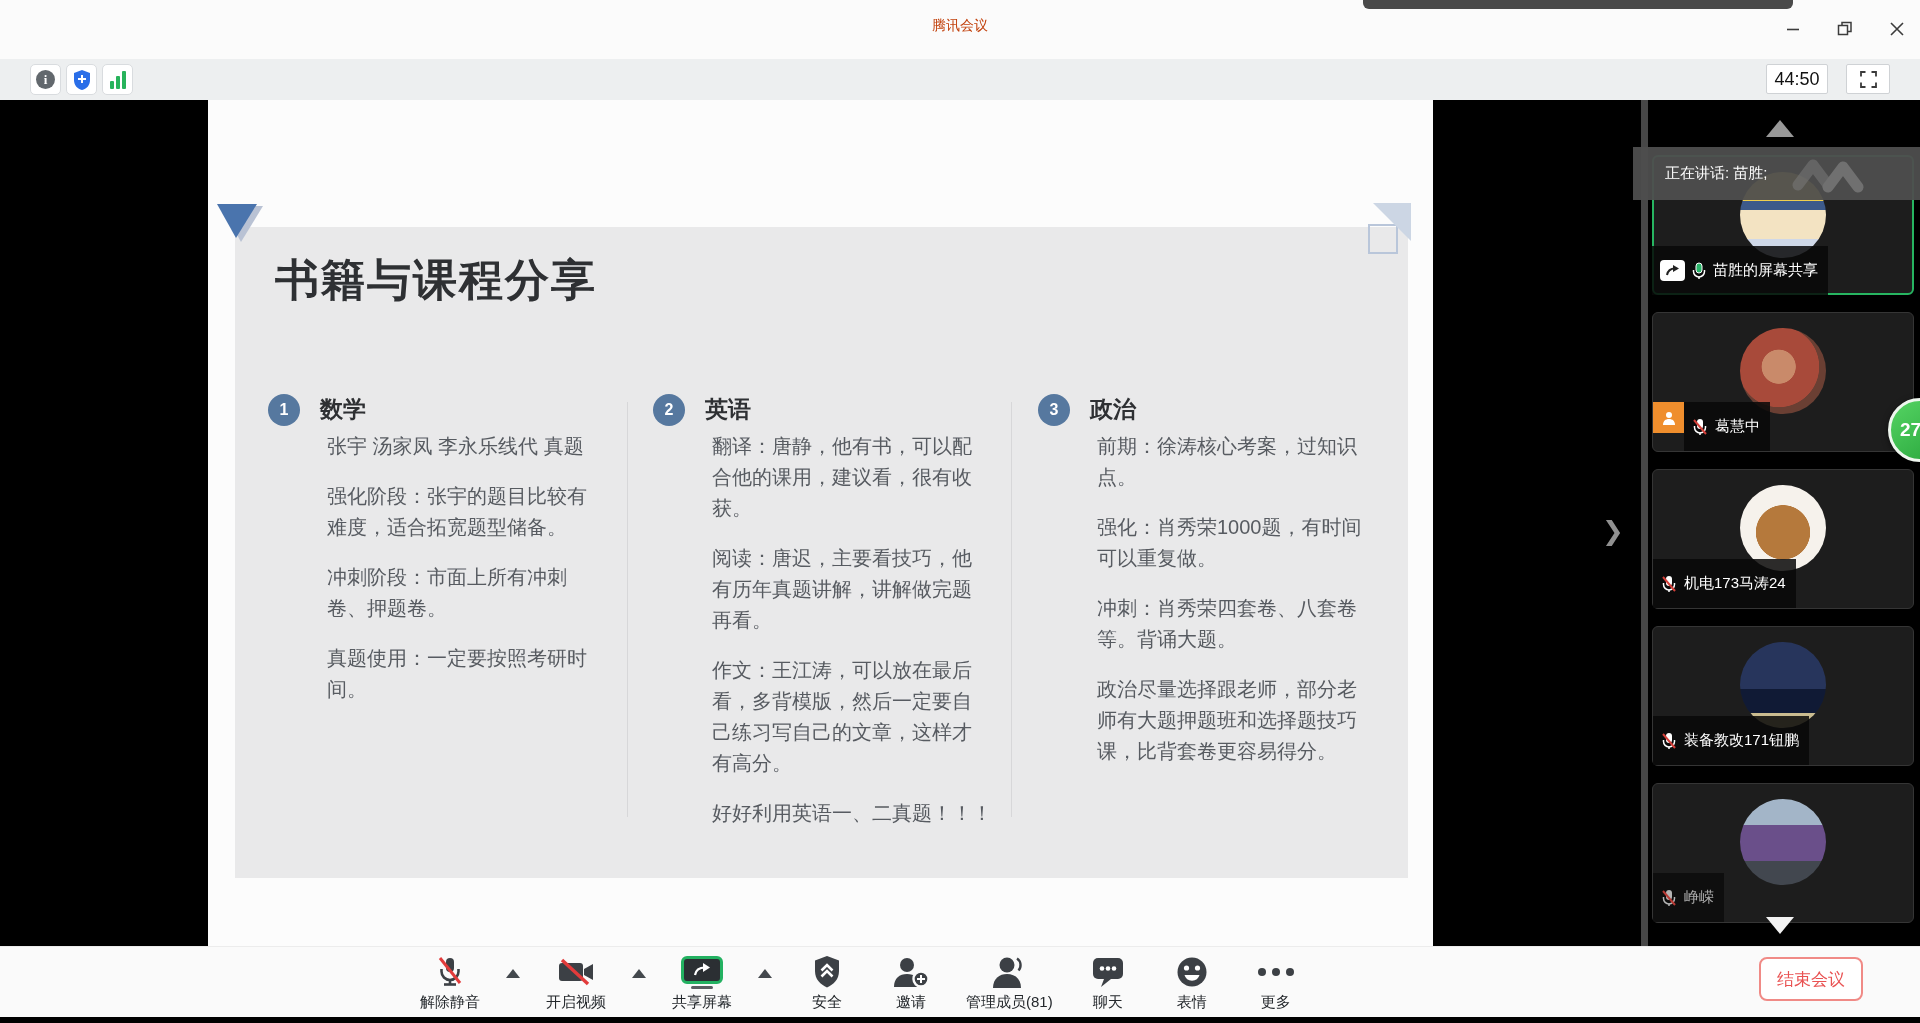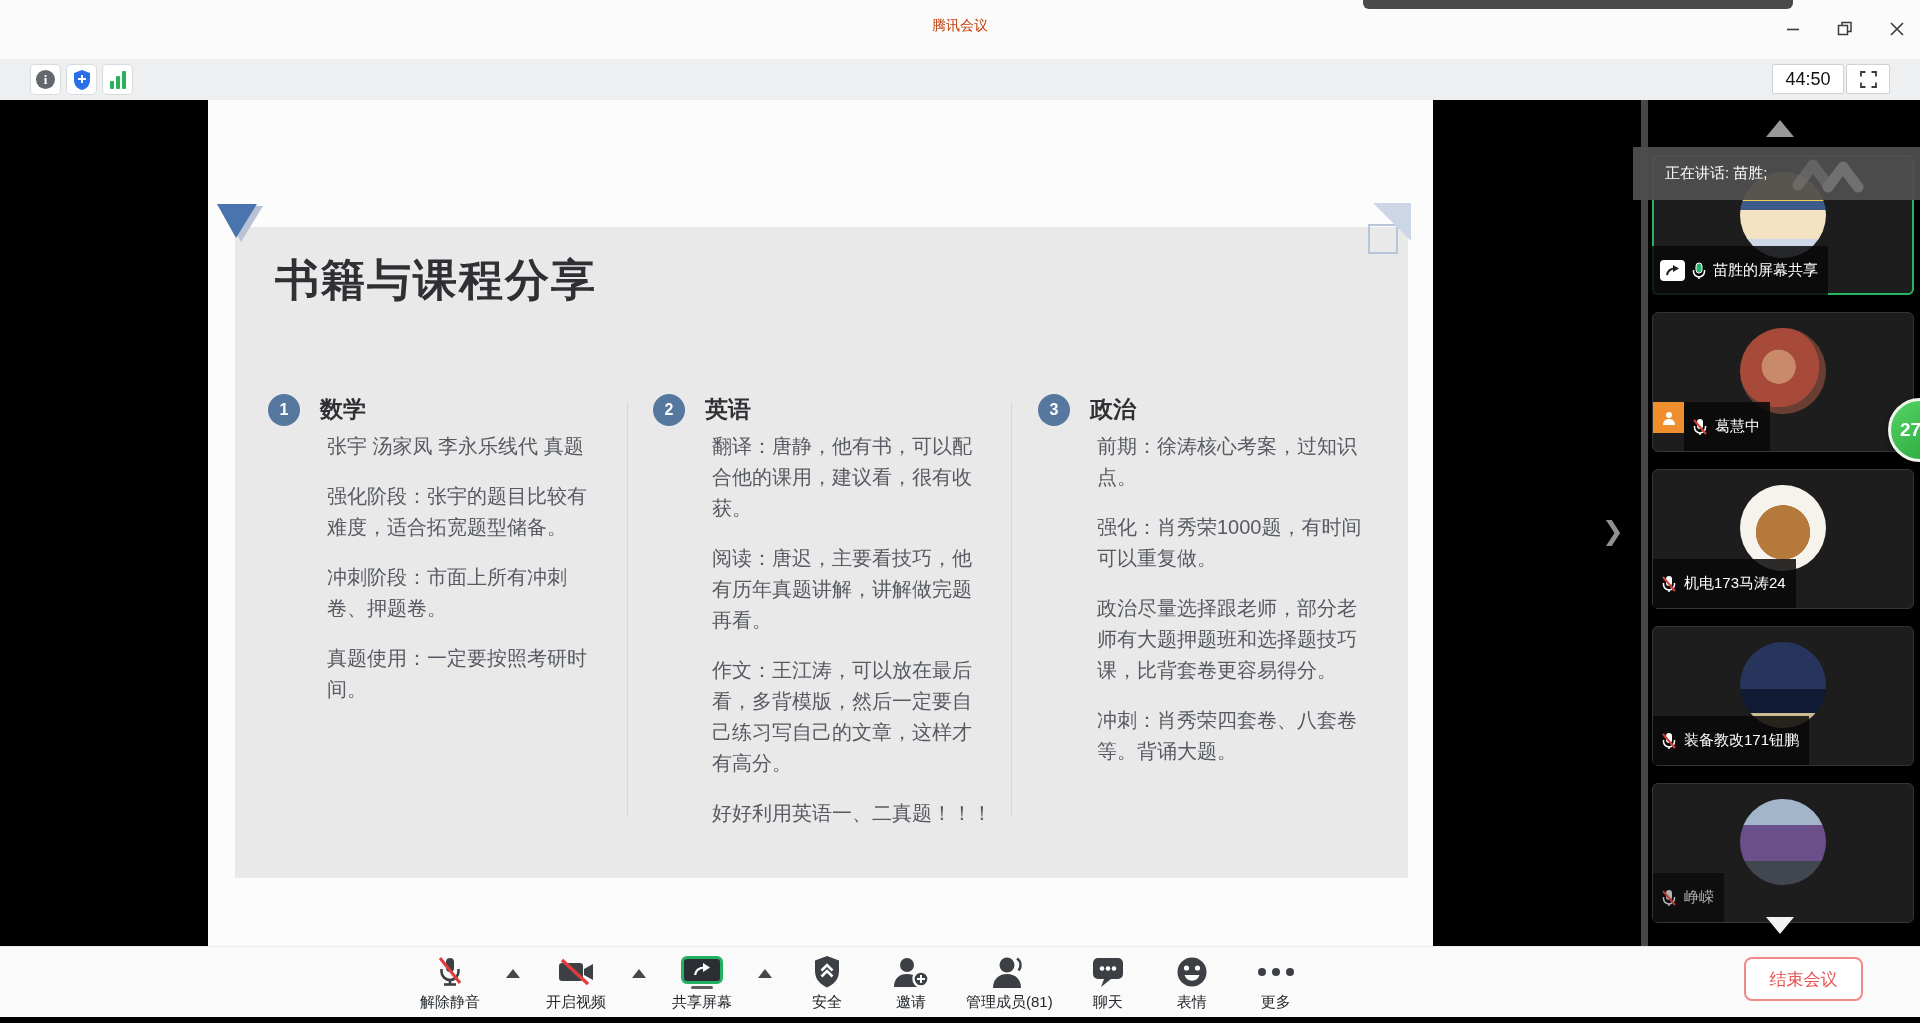--- a/index.html
+++ b/index.html
@@ -13,21 +13,21 @@
   .top-drawer{position:absolute;left:1363px;top:0;width:430px;height:9px;background:#4a4a4a;
     border-radius:0 0 6px 6px;}
   
   .subbar{position:relative;width:1920px;height:41px;background:#edeff0;}
   .mini-btn{position:absolute;top:5px;width:31px;height:31px;background:#fff;border:1px solid #d9dcdf;
     border-radius:5px;box-sizing:border-box;display:flex;align-items:center;justify-content:center;cursor:pointer;}
   .info-dot{width:19px;height:19px;border-radius:50%;background:#62686d;color:#fff;font-size:13px;
     font-weight:bold;display:flex;align-items:center;justify-content:center;font-family:"Liberation Serif",serif;}
   .sig{display:flex;align-items:flex-end;gap:2px;}
   .sig i{display:block;width:4px;background:#27b35b;border-radius:1px;}
-  .timer-box{position:absolute;right:76px;top:5px;width:72px;height:30px;background:#fff;
+  .timer-box{position:absolute;right:92px;top:5px;width:62px;height:30px;background:#fff;
     border:1px solid #cfd2d5;box-sizing:border-box;border-radius:2px;display:flex;align-items:center;
     justify-content:center;font-size:18px;color:#111;}
   .fs-btn{position:absolute;right:30px;top:5px;width:44px;height:30px;background:#fff;
     border:1px solid #cfd2d5;box-sizing:border-box;border-radius:2px;display:flex;align-items:center;
     justify-content:center;cursor:pointer;}
   
   .content{position:relative;width:1920px;height:846px;background:#000;overflow:hidden;}
   .share-area{position:absolute;left:208px;top:0;width:1225px;height:846px;background:#fcfcfc;}
   .slide{position:absolute;left:27px;top:127px;width:1173px;height:651px;background:#e9e9ea;}
   .slide-title{position:absolute;left:40px;top:24px;font-size:44px;font-weight:bold;color:#2e3033;letter-spacing:2px;}
@@ -80,21 +80,21 @@
   .tool-btn{display:flex;flex-direction:column;align-items:center;min-width:58px;cursor:pointer;}
   .tool-btn .icon-area{height:40px;display:flex;align-items:center;justify-content:center;flex-direction:column;}
   .tool-btn .lbl{font-size:15px;color:#24282c;margin-top:1px;white-space:nowrap;}
   .caret{margin-top:17px;width:0;height:0;border-left:7px solid transparent;border-right:7px solid transparent;
     border-bottom:9px solid #43484d;cursor:pointer;}
   .share-icon-box{width:42px;height:28px;border:3px solid #23b161;background:#2b2f33;border-radius:6px;
     box-sizing:border-box;display:flex;align-items:center;justify-content:center;}
   .share-stand{width:22px;height:3px;background:#5a5e62;border-radius:2px;margin-top:2px;}
   .dots3{display:flex;gap:6px;align-items:center;}
   .dots3 i{width:8px;height:8px;border-radius:50%;background:#3c4045;display:block;}
-  .end-btn{position:absolute;right:57px;top:10px;width:119px;height:44px;background:#fff;
+  .end-btn{position:absolute;right:57px;top:10px;width:104px;height:44px;background:#fff;
     border:2px solid #f08a86;border-radius:8px;color:#e95252;font-size:17px;cursor:pointer;
     display:flex;align-items:center;justify-content:center;box-sizing:border-box;}
 </style>
 </head>
 <body>
 
 <div class="titlebar">
   <div class="top-drawer"></div>
   <div class="app-title">腾讯会议</div>
   <div class="win-controls">
@@ -183,22 +183,22 @@
             <p class="nowrap">好好利用英语一、二真题！！！</p>
           </div>
         </div>
 
         <div class="col">
           <div class="num-badge">3</div>
           <h3>政治</h3>
           <div class="col-body">
             <p>前期：徐涛核心考案，过知识点。</p>
             <p>强化：肖秀荣1000题，有时间可以重复做。</p>
+            <p>冲刺：肖秀荣四套卷、八套卷等。背诵大题。</p>
             <p>政治尽量选择跟老师，部分老师有大题押题班和选择题技巧课，比背套卷更容易得分。</p>
-            <p>冲刺：肖秀荣四套卷、八套卷等。背诵大题。</p>
           </div>
         </div>
       </div>
     </div>
   </div>
 
   <div class="scroll-strip"></div>
   <div class="collapse-chevron">❯</div>
   <div class="scroll-up"></div>
 

